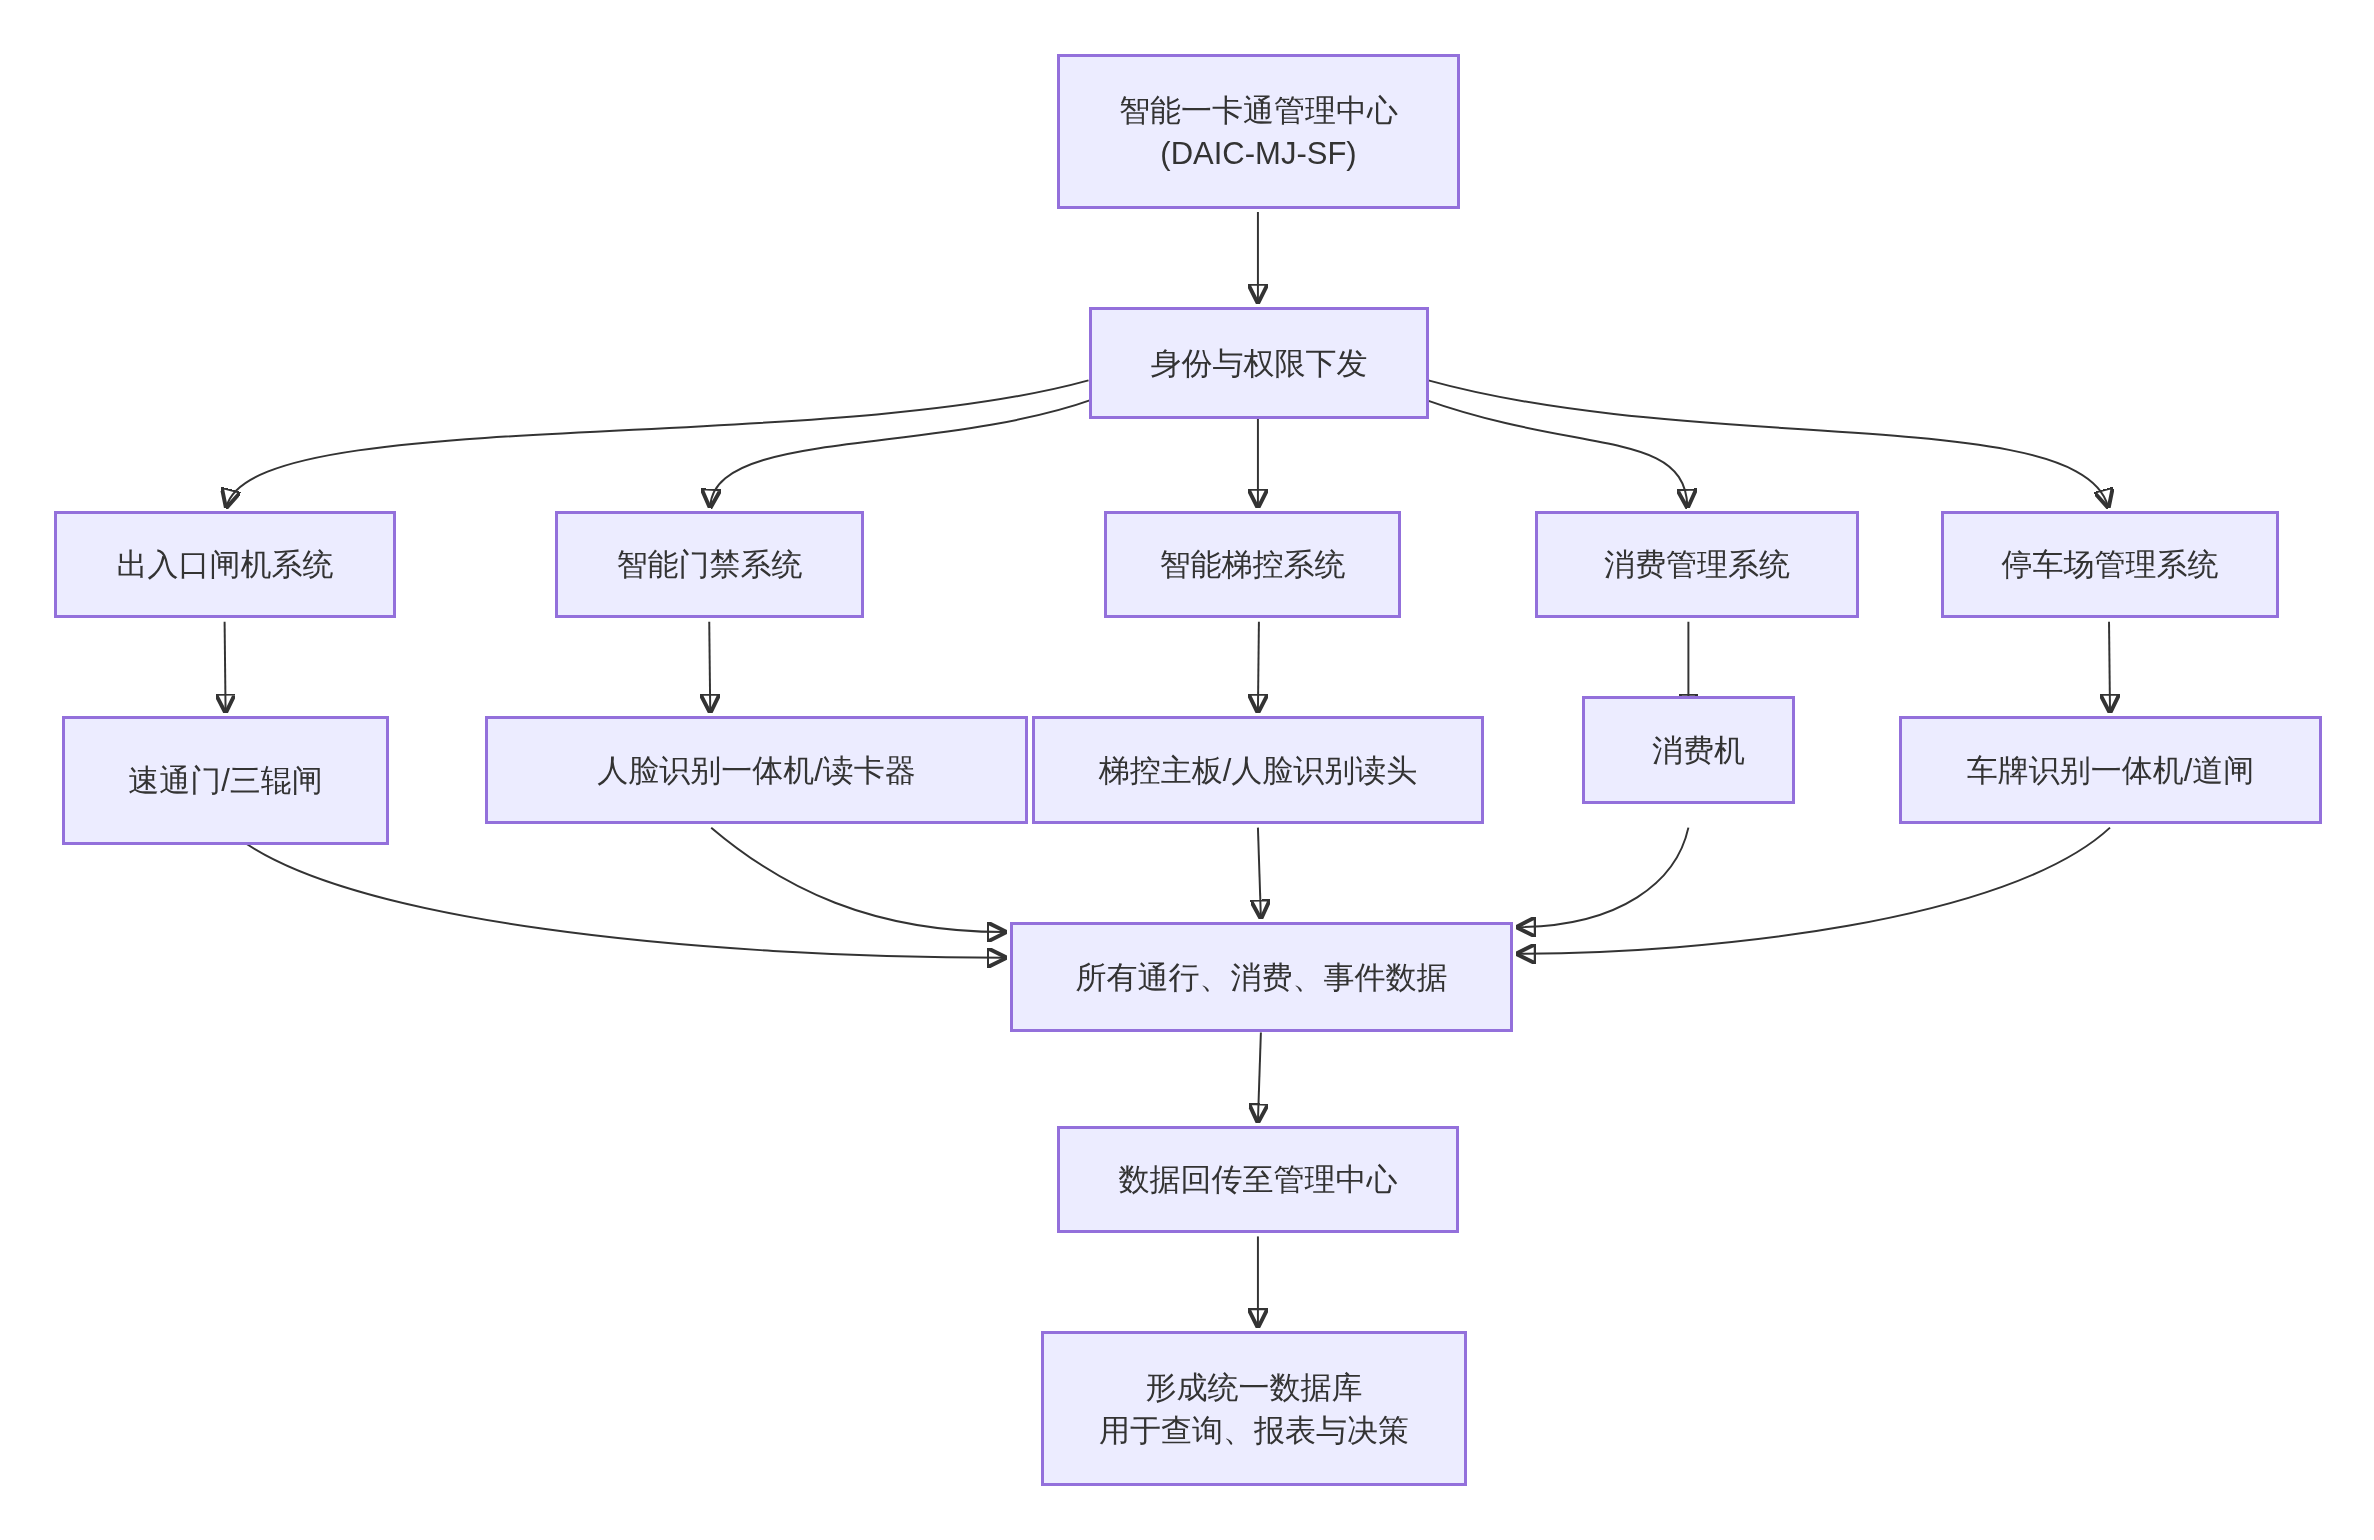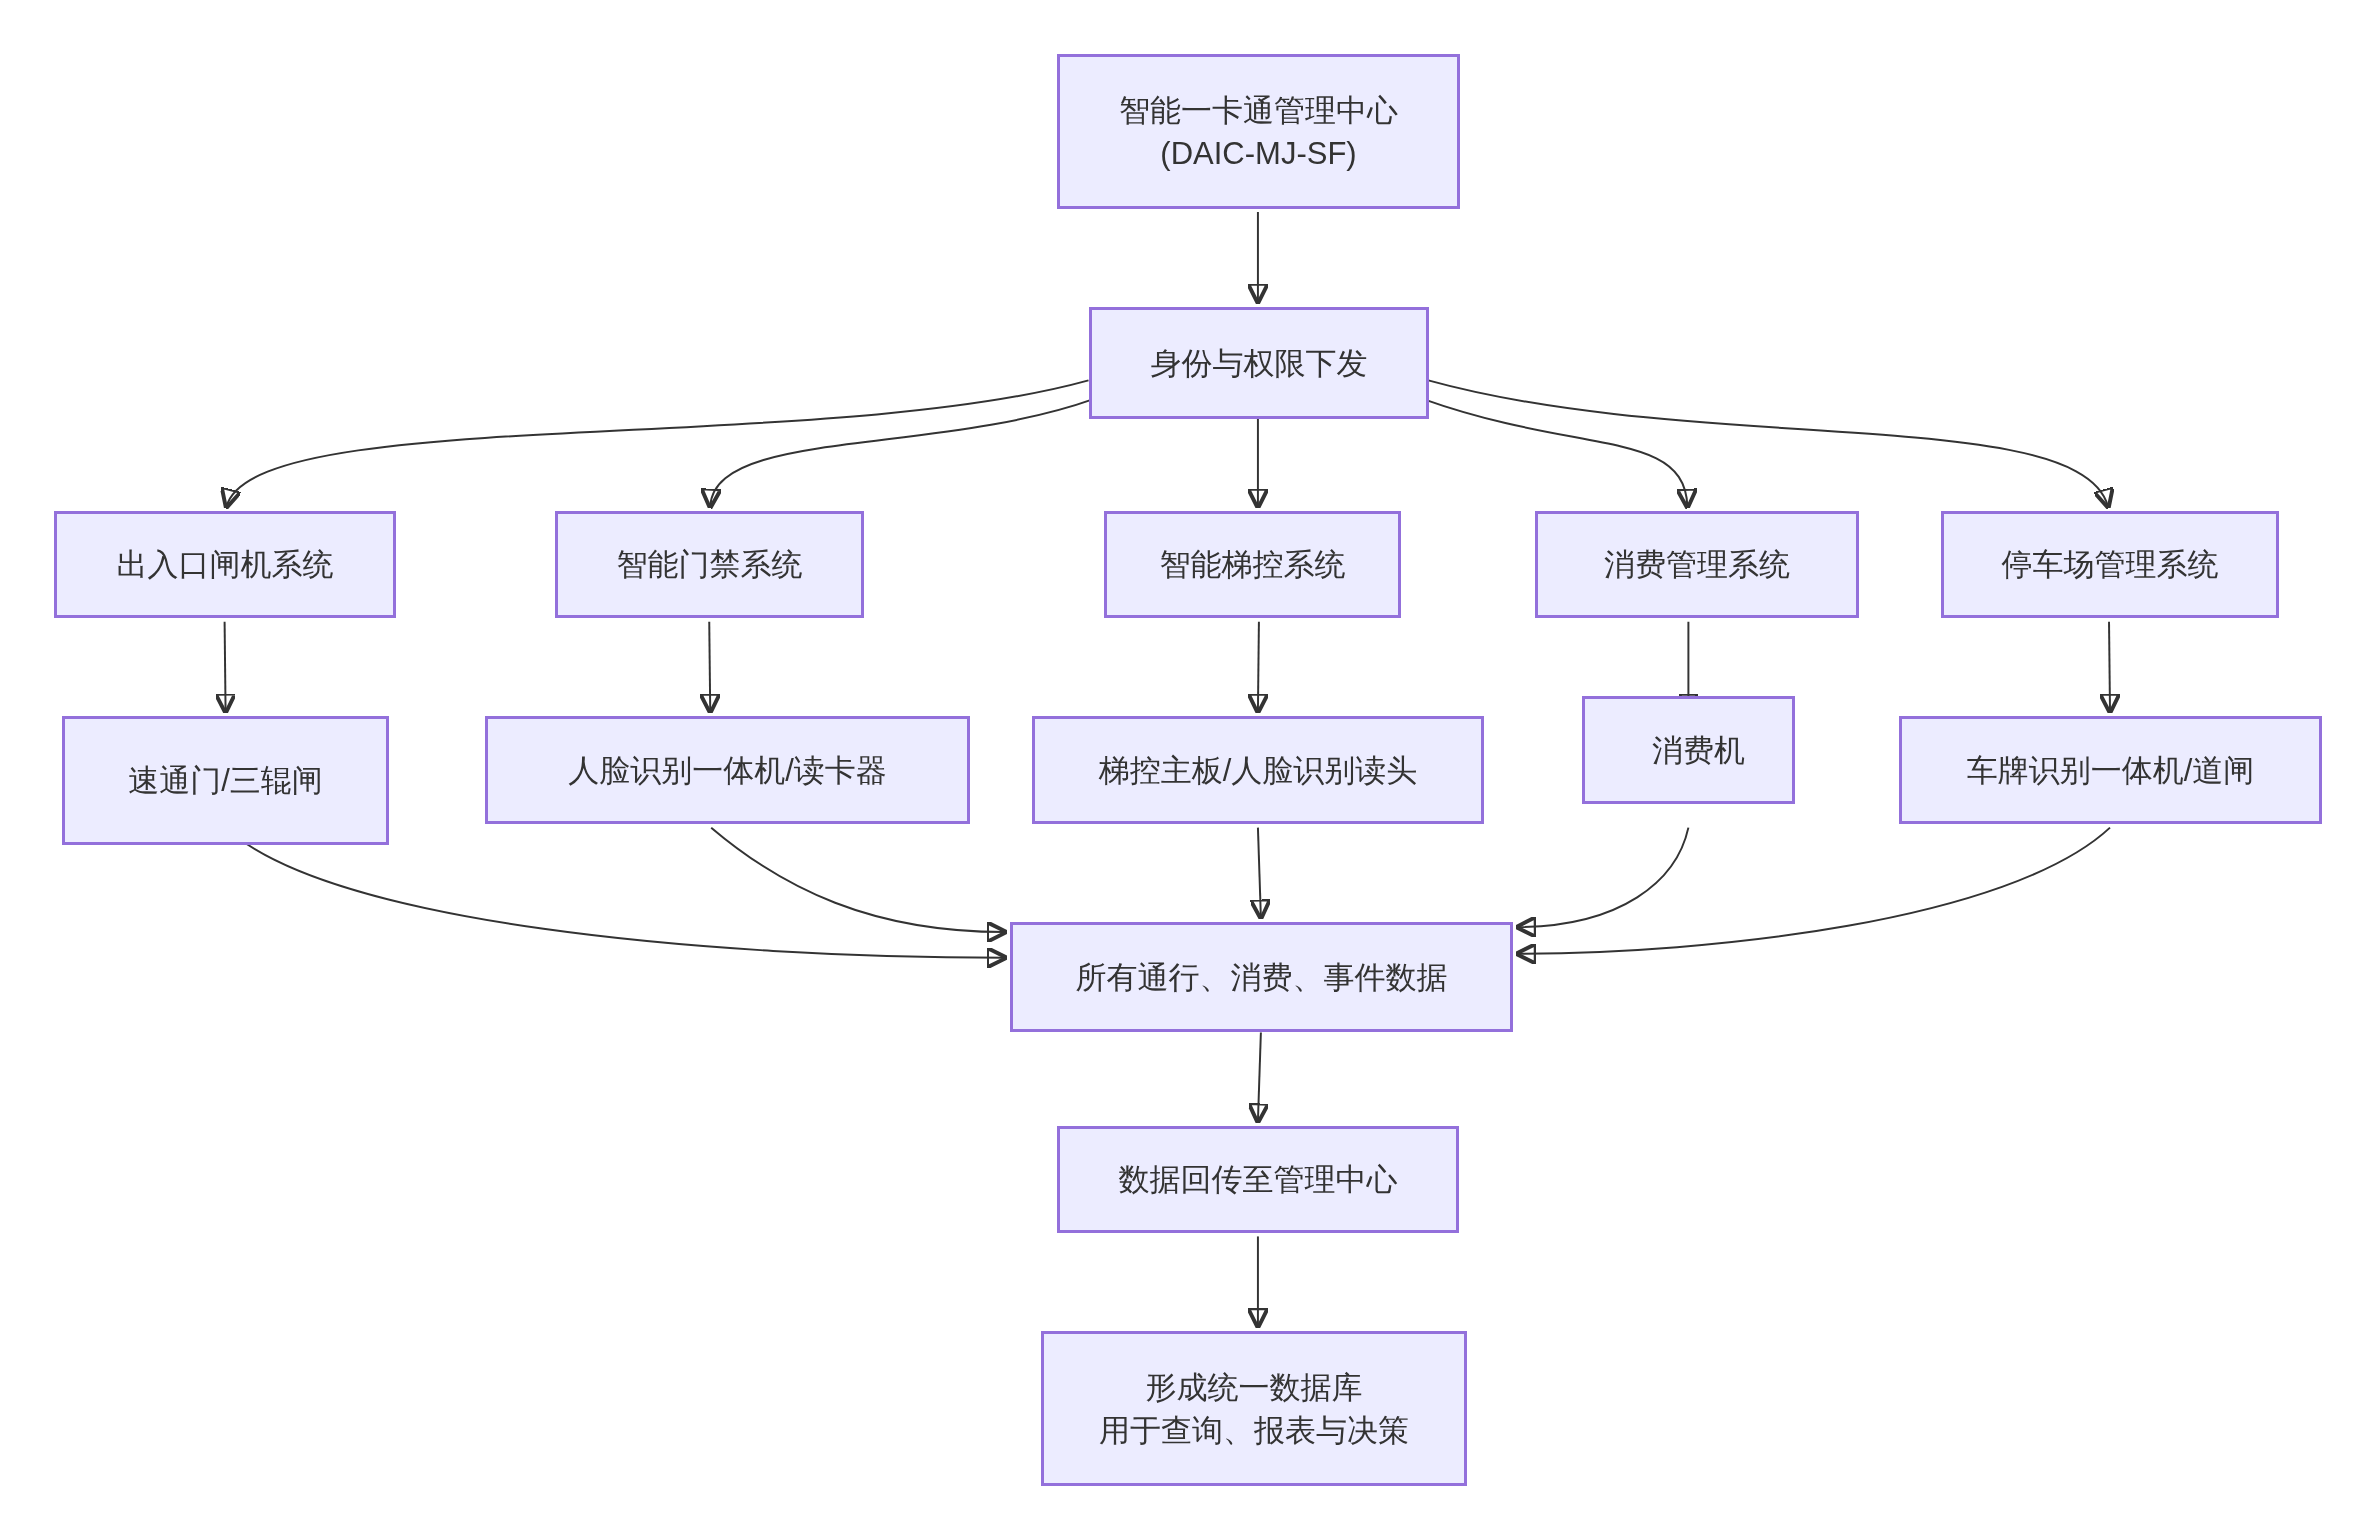--- a/index.html
+++ b/index.html
@@ -100,21 +100,21 @@
   </div>
 
   <div class="node" style="left:1941px; top:511px; width:338px; height:107px;">
     <span>停车场管理系统</span>
   </div>
 
   <div class="node" style="left:62px; top:716px; width:327px; height:129px;">
     <span>速通门/三辊闸</span>
   </div>
 
-  <div class="node" style="left:485px; top:716px; width:485px; height:108px;">
+  <div class="node" style="left:485px; top:716px; width:543px; height:108px;">
     <span>人脸识别一体机/读卡器</span>
   </div>
 
   <div class="node" style="left:1032px; top:716px; width:452px; height:108px;">
     <span>梯控主板/人脸识别读头</span>
   </div>
 
   <div class="node" style="left:1582px; top:696px; width:213px; height:108px;padding-left:20px;">
     <span>消费机</span>
   </div>

